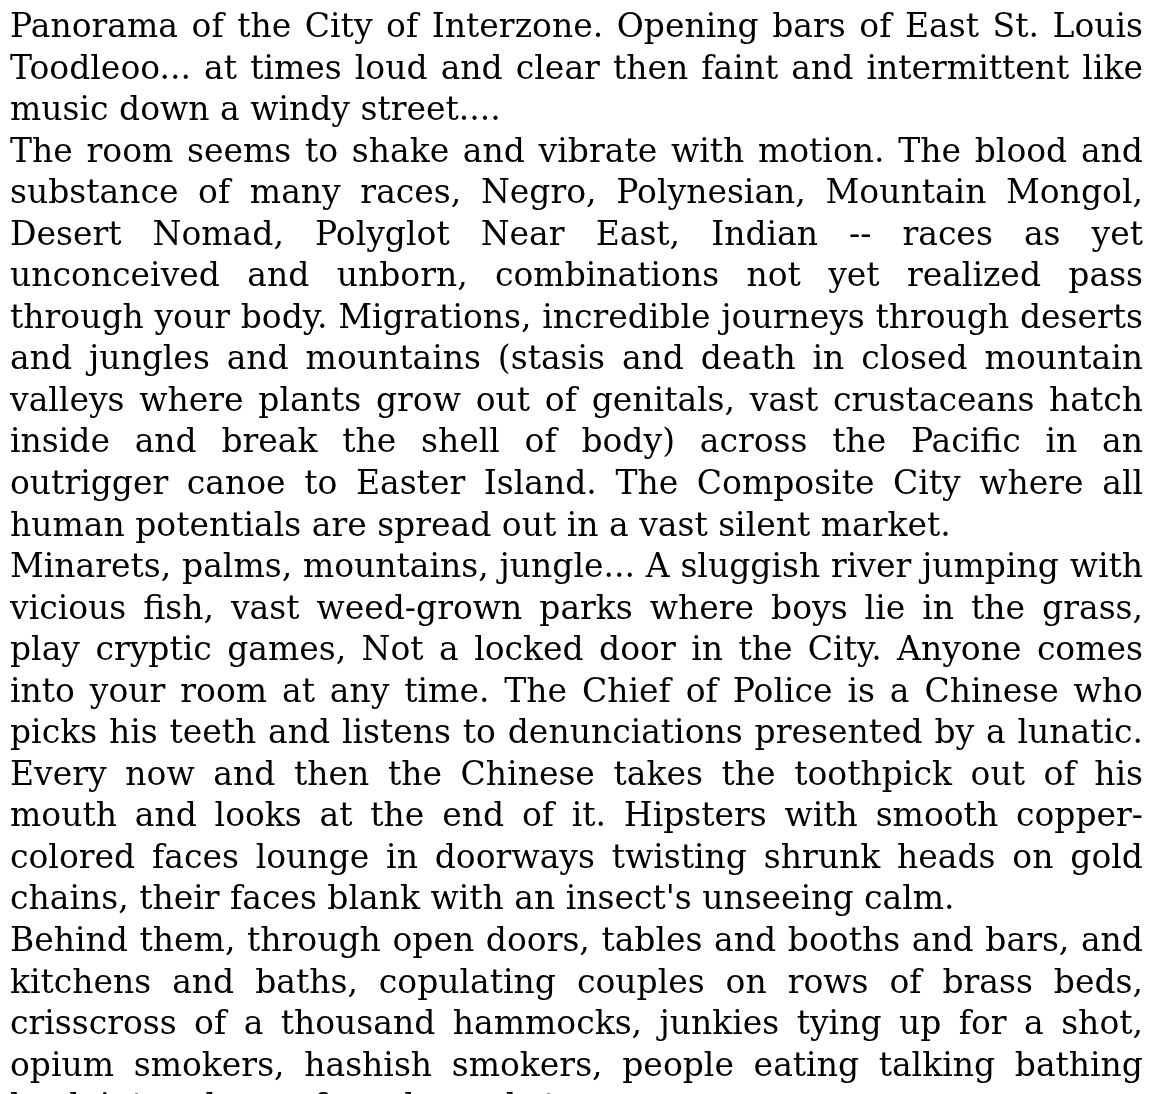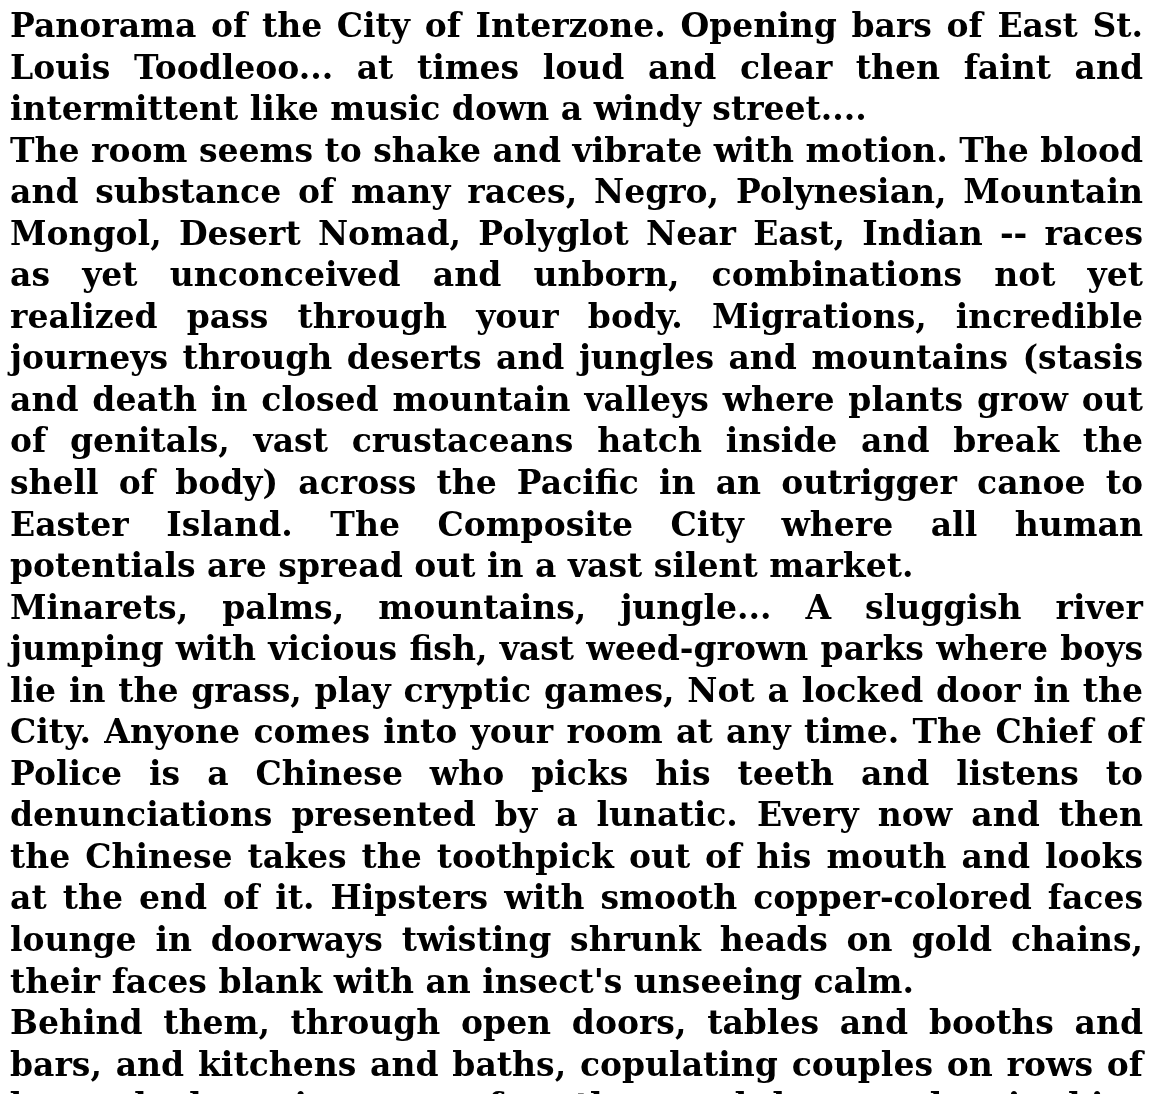--- a/index.html
+++ b/index.html
@@ -23,21 +23,20 @@
     font-size: 33px;
     line-height: 41.55px;
     color: #000000;
     text-align: justify;
     hyphens: auto;
     -webkit-hyphens: auto;
   }
   .page p {
     margin: 0;
     padding: 0;
-    font-weight: bold;
   }
 </style>
 </head>
 <body>
 
 <main class="page">
   <p>Panorama of the City of Interzone. Opening bars of East St. Louis Toodleoo... at times loud and clear then faint and intermittent like music down a windy street....</p>
   <p>The room seems to shake and vibrate with motion. The blood and substance of many races, Negro, Polynesian, Mountain Mongol, Desert Nomad, Polyglot Near East, Indian -- races as yet unconceived and unborn, combinations not yet realized pass through your body. Migrations, incredible journeys through deserts and jungles and mountains (stasis and death in closed mountain valleys where plants grow out of genitals, vast crustaceans hatch inside and break the shell of body) across the Pacific in an outrigger canoe to Easter Island. The Composite City where all human potentials are spread out in a vast silent market.</p>
   <p>Minarets, palms, mountains, jungle... A sluggish river jumping with vicious fish, vast weed-grown parks where boys lie in the grass, play cryptic games, Not a locked door in the City. Anyone comes into your room at any time. The Chief of Police is a Chinese who picks his teeth and listens to denunciations presented by a lunatic. Every now and then the Chinese takes the toothpick out of his mouth and looks at the end of it. Hipsters with smooth copper-colored faces lounge in doorways twisting shrunk heads on gold chains, their faces blank with an insect's unseeing calm.</p>
   <p>Behind them, through open doors, tables and booths and bars, and kitchens and baths, copulating couples on rows of brass beds, crisscross of a thousand hammocks, junkies tying up for a shot, opium smokers, hashish smokers, people eating talking bathing back into a haze of smoke and steam.</p>

